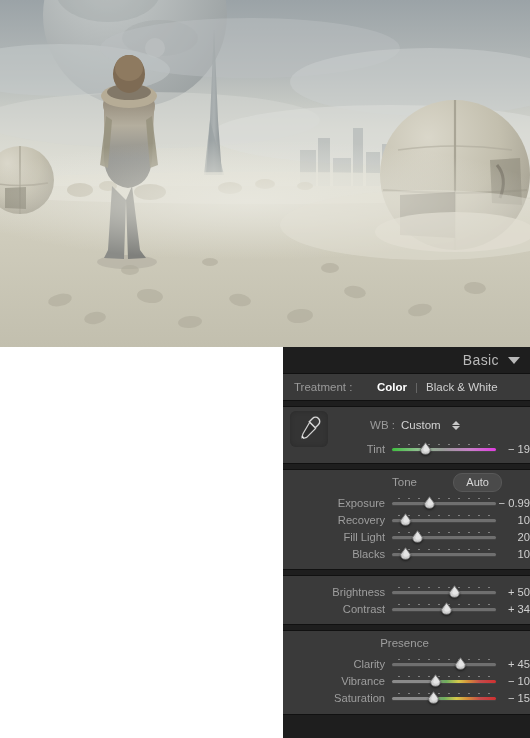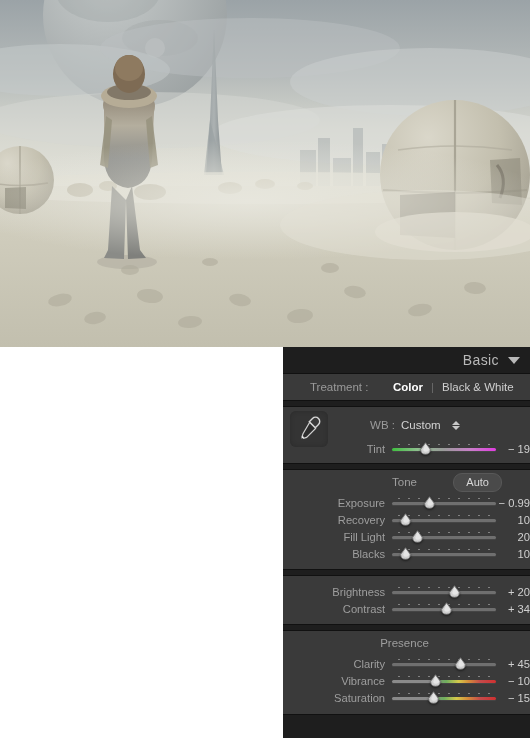--- a/index.html
+++ b/index.html
@@ -45,21 +45,21 @@
     border-top:1px solid #111;
     border-bottom:1px solid #111;
     position:relative;
   }
   .gap{height:5px;background:#1e1e1e;}
 
   
   .treat{
     height:26px;display:flex;align-items:center;font-size:11.5px;
   }
-  .treat .lbl{color:#9a9a9a;margin-left:27px;width:83px;text-align:left;}
+  .treat .lbl{color:#9a9a9a;margin-left:11px;width:83px;text-align:left;}
   .treat .opt{color:#cfcfcf;cursor:pointer;}
   .treat .opt.sel{color:#ffffff;font-weight:bold;}
   .treat .sep{color:#6a6a6a;margin:0 8px;}
 
   
   .wbrow{
     height:30px;display:flex;align-items:center;font-size:11.5px;
     padding-top:3px;
   }
   .wbrow .wlabel{color:#9a9a9a;width:112px;text-align:right;padding-right:6px;}
@@ -384,21 +384,21 @@
           <div class="track">
             <div class="trackline"></div>
             <div class="ticks"></div>
             <div class="knob" style="left: 62%;">
               <svg width="13" height="13" viewBox="0 0 13 13">
                 <path d="M6.5 0.7 L11.3 7.2 Q11.6 12.2 6.5 12.3 Q1.4 12.2 1.7 7.2 Z" fill="#cfcfcf" stroke="#6d6d6d" stroke-width="0.9"></path>
                 <path d="M6.5 1.9 L10.1 7.1 Q10.3 9.6 6.5 9.8 Q4.4 9.5 4.2 7.4 Z" fill="#ececec" opacity=".75"></path>
               </svg>
             </div>
           </div>
-          <span class="val">+ 20</span>
+          <span class="val">+ 50</span>
         </div>
         <div class="srow">
           <span class="name">Contrast</span>
           <div class="track">
             <div class="trackline"></div>
             <div class="ticks"></div>
             <div class="knob" style="left: 54%;">
               <svg width="13" height="13" viewBox="0 0 13 13">
                 <path d="M6.5 0.7 L11.3 7.2 Q11.6 12.2 6.5 12.3 Q1.4 12.2 1.7 7.2 Z" fill="#cfcfcf" stroke="#6d6d6d" stroke-width="0.9"></path>
                 <path d="M6.5 1.9 L10.1 7.1 Q10.3 9.6 6.5 9.8 Q4.4 9.5 4.2 7.4 Z" fill="#ececec" opacity=".75"></path>

